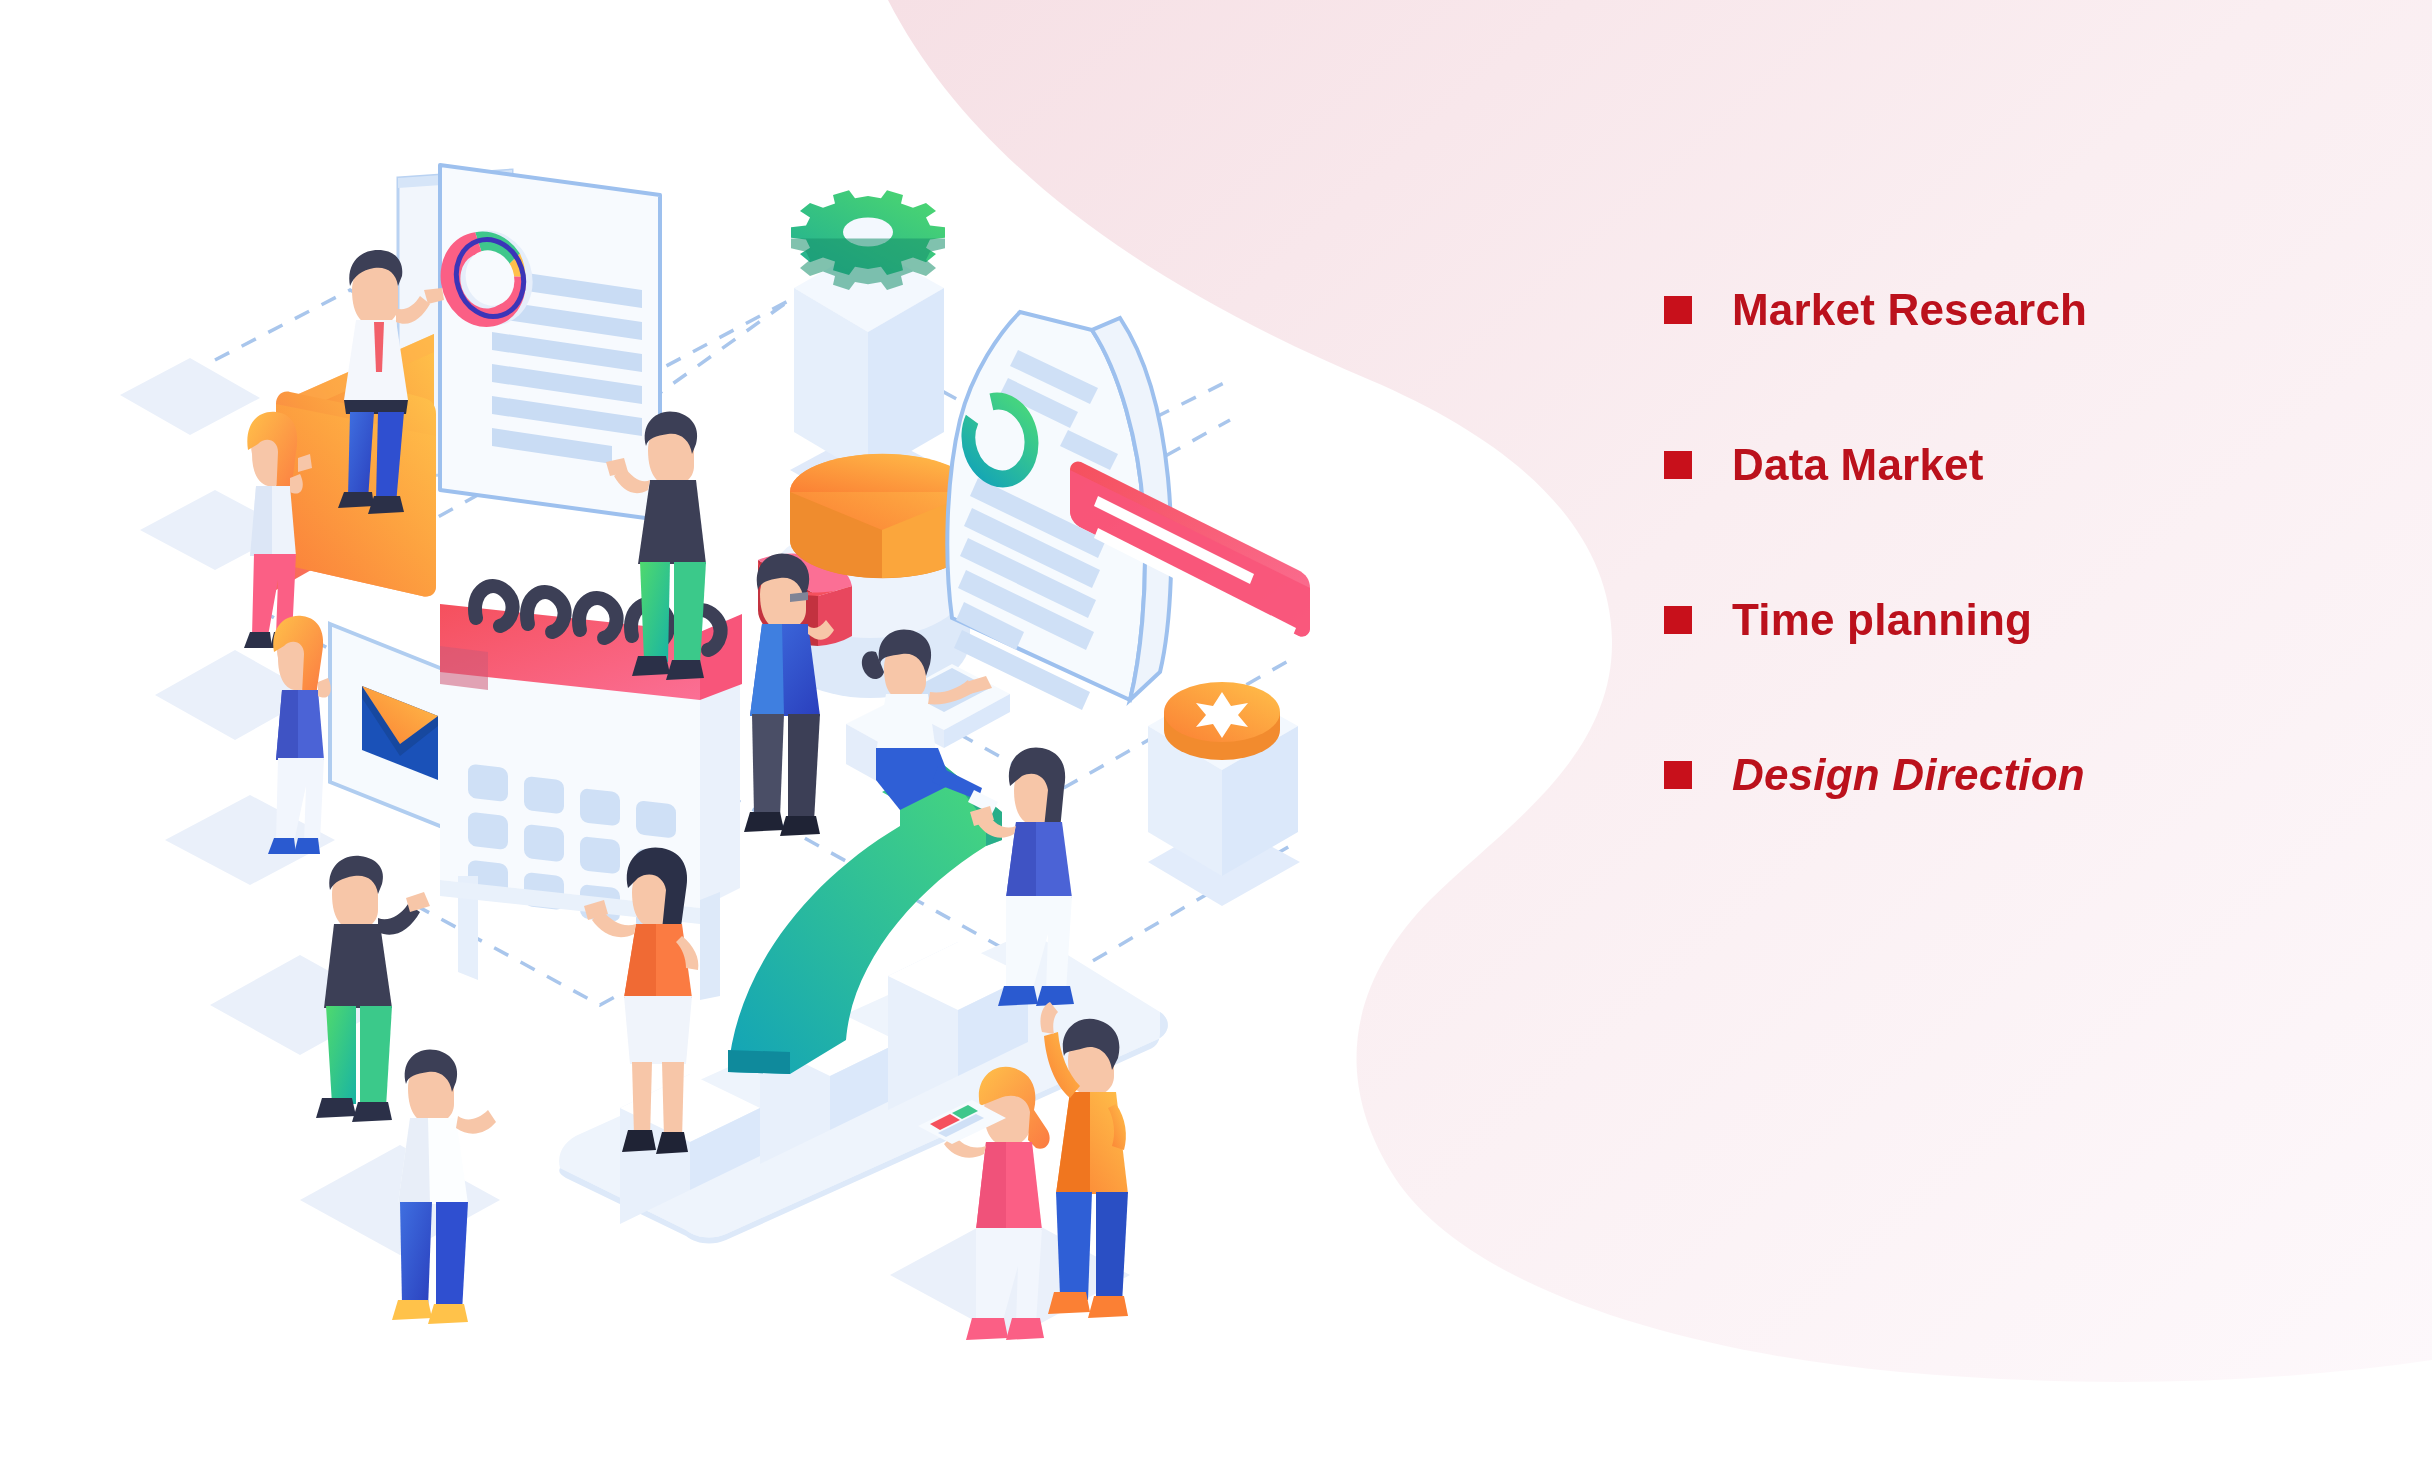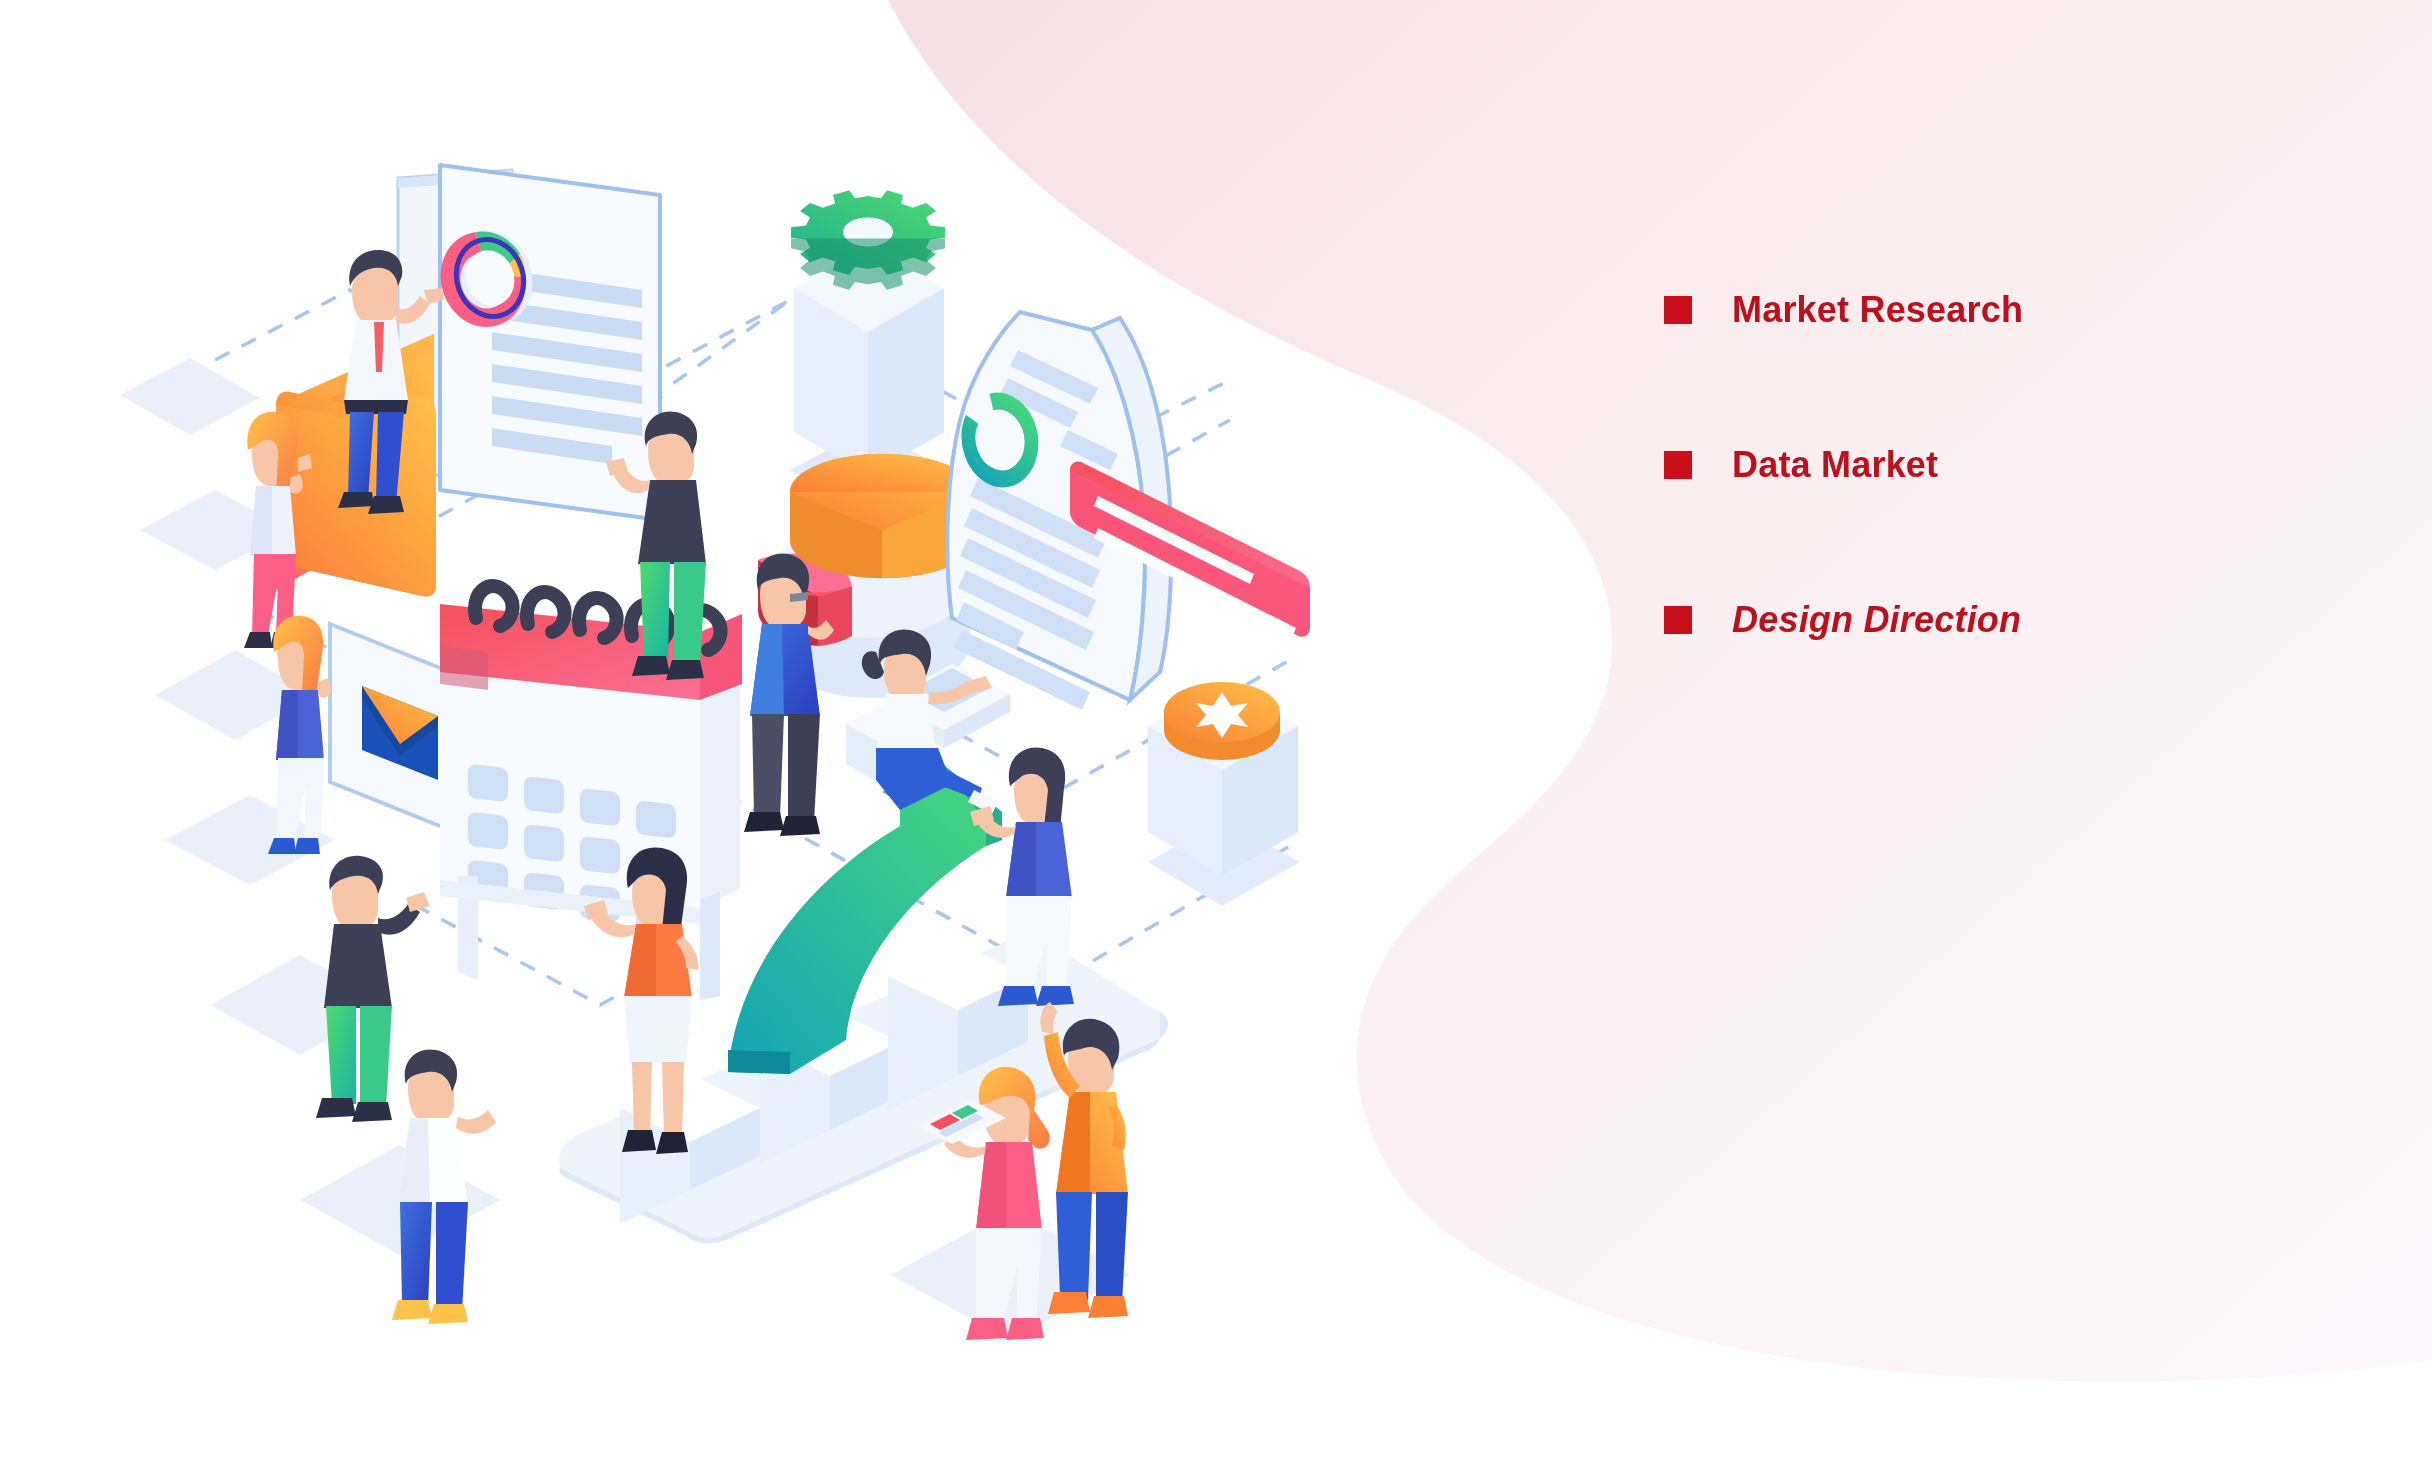--- a/index.html
+++ b/index.html
@@ -32,21 +32,21 @@
     margin-bottom: 99px;
   }
   .feature-item:last-child { margin-bottom: 0; font-style: italic; }
   .feature-bullet {
     width: 28px; height: 28px;
     background: #c8101b;
     flex: 0 0 28px;
   }
   .feature-label {
     margin-left: 40px;
-    font-size: 36px;
+    font-size: 44px;
     font-weight: bold;
     color: #bb111c;
     letter-spacing: 0.2px;
     white-space: nowrap;
     line-height: 1;
   }
 
   
   #illustration {
     position: absolute;
@@ -558,20 +558,24 @@
       <span class="feature-bullet"></span>
       <span class="feature-label">Market Research</span>
     </div>
 
     <div class="feature-item">
       <span class="feature-bullet"></span>
       <span class="feature-label">Data Market</span>
     </div>
 
 
+    <div class="feature-item">
+      <span class="feature-bullet"></span>
+      <span class="feature-label">Time planning</span>
+    </div>
 
     <div class="feature-item">
       <span class="feature-bullet"></span>
       <span class="feature-label">Design Direction</span>
     </div>
 
   </div>
 
 </div>
 

